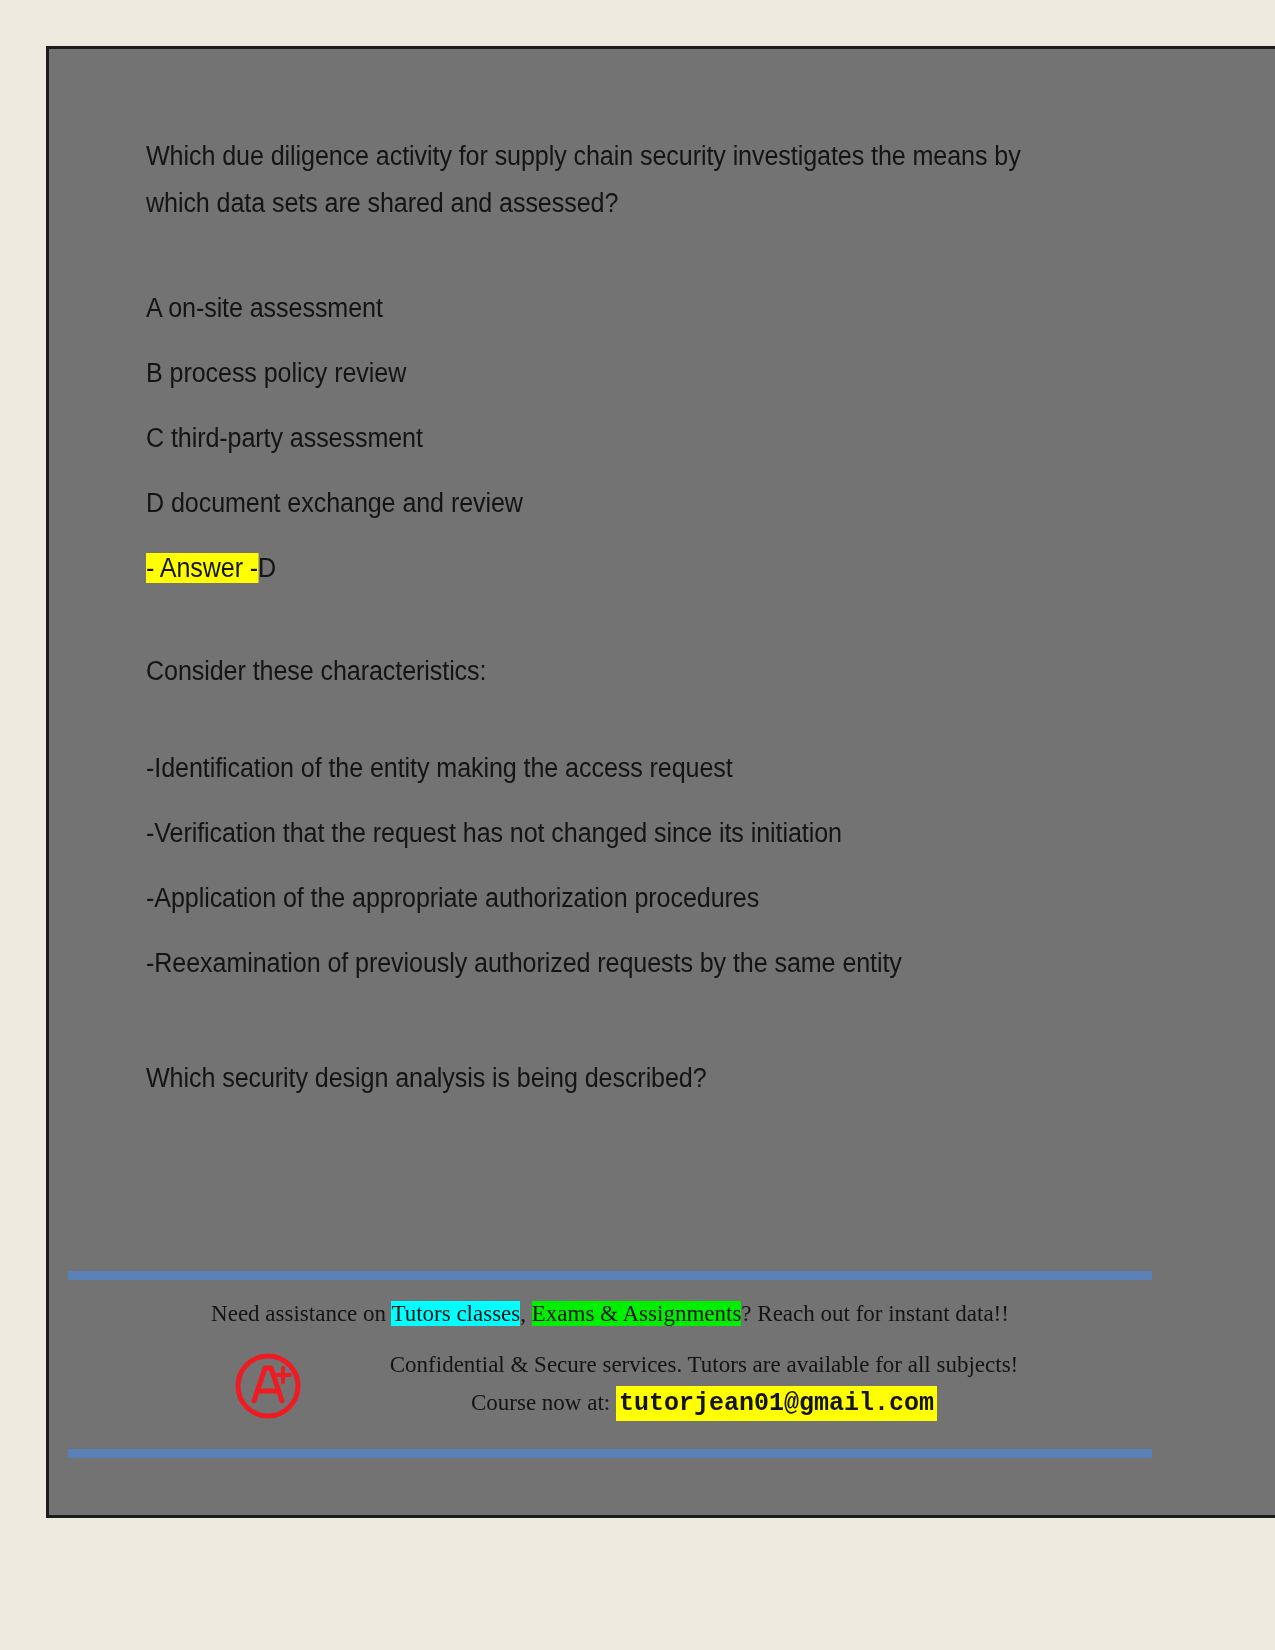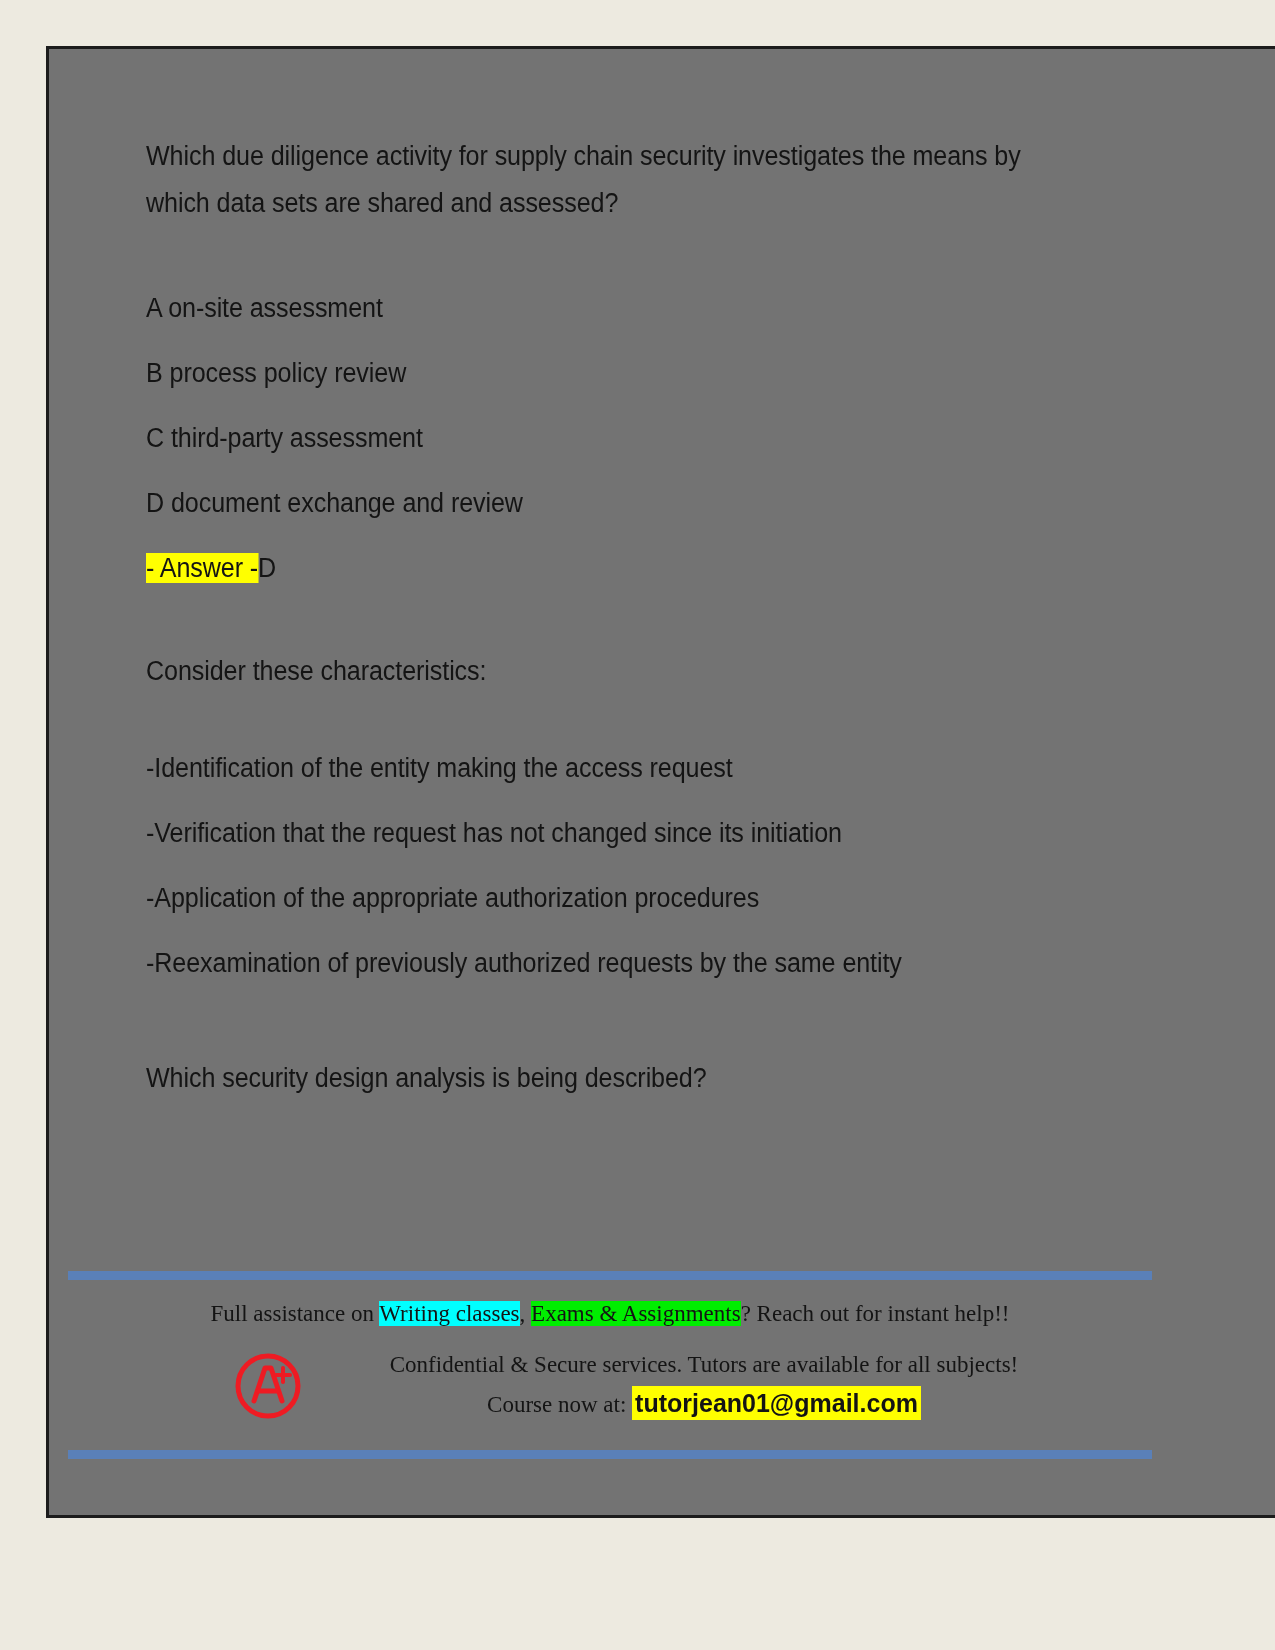--- a/index.html
+++ b/index.html
@@ -130,21 +130,21 @@
   .logo svg { display: block; }
 
   .footer-right {
     flex: 1;
     text-align: center;
     padding-right: 120px;
   }
   .footer-right .l1 { line-height: 38px; }
   .footer-right .l2 { line-height: 38px; }
   .email {
-    font-family: Liberation Sans, sans-serif;
+    font-family: Liberation Mono, monospace;
     font-weight: bold;
     font-size: 25px;
     background: #FFFF00;
     padding: 3px 3px;
   }
   .email-label { }
   .rule-bottom {
     margin-top: 16px;
   }
 </style>
@@ -180,21 +180,21 @@
     <div class="qtext closing-q">Which security design analysis is being described?</div>
 
   </div>
 
   <div class="footer">
 
     <div class="rule"></div>
 
     <div class="footer-body">
 
-      <div class="footer-line"><span>Full assistance on </span><span class="hl-cyan">Writing classes</span><span>, </span><span class="hl-green">Exams &amp; Assignments</span><span>? Reach out for instant help!!</span></div>
+      <div class="footer-line"><span>Need assistance on </span><span class="hl-cyan">Tutors classes</span><span>, </span><span class="hl-green">Exams &amp; Assignments</span><span>? Reach out for instant data!!</span></div>
 
 
       <div class="footer-lower">
 
         <div class="logo-wrap">
           <span class="logo">
             <svg width="74" height="74" viewBox="0 0 74 74" xmlns="http://www.w3.org/2000/svg">
               <circle cx="37" cy="38" r="30" fill="none" stroke="#EE1B23" stroke-width="5"></circle>
               <path d="M23 53 L34 20 L40 20 L51 53" fill="none" stroke="#EE1B23" stroke-width="5" stroke-linecap="round" stroke-linejoin="round"></path>
               <line x1="28" y1="43" x2="46" y2="43" stroke="#EE1B23" stroke-width="5" stroke-linecap="round"></line>

